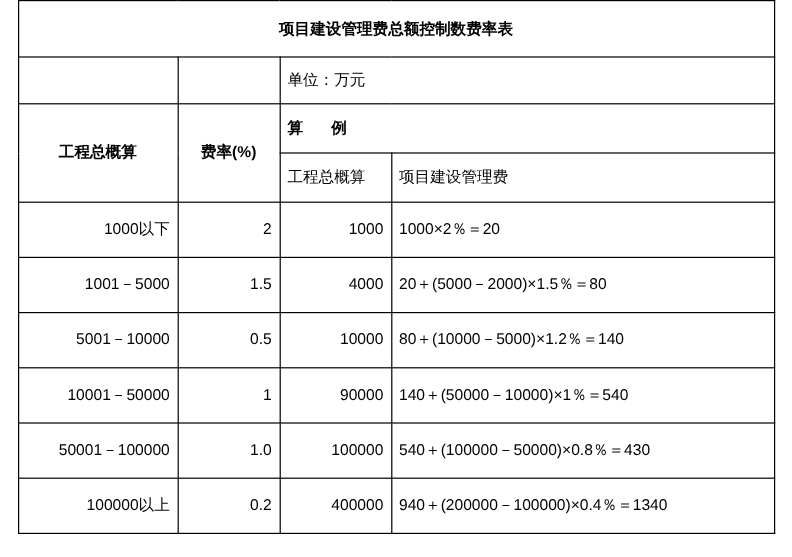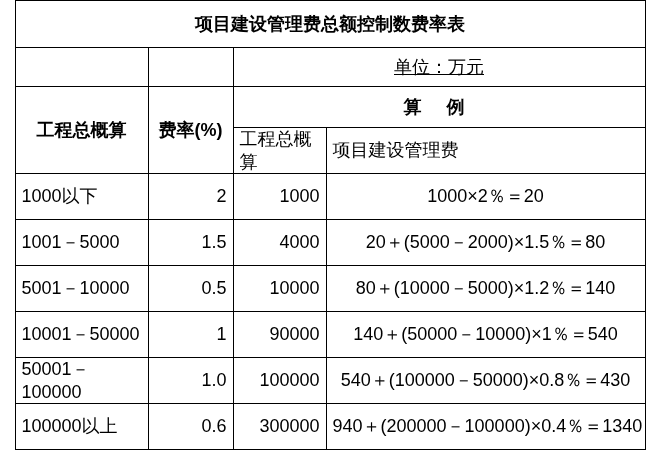--- a/index.html
+++ b/index.html
@@ -22,72 +22,71 @@
   }
   table.fee-table {
     border-collapse: collapse;
     width: 630px;
     margin: 0 auto;
     table-layout: fixed;
   }
   table.fee-table td {
     border: 1px solid #000000;
     padding: 0 6px;
-    font-size: 18px;
+    font-size: 13px;
     vertical-align: middle;
     height: 44px;
     line-height: 1.25;
   }
   
   col.c1 { width: 133px; }
   col.c2 { width: 85px; }
   col.c3 { width: 93px; }
   col.c4 { width: 319px; }
 
   .title-cell {
     text-align: center;
     font-size: 14px;
     font-weight: bold;
     height: 46px !important;
   }
   .unit-row td {
     height: 38px !important;
   }
   .unit-cell {
-    text-align: center;
+    text-align: left;
     font-size: 13px;
     padding-right: 8px;
-    text-decoration: underline;
   }
   .blank-cell { }
   .hdr-center {
     text-align: center;
     font-size: 13px;
     font-weight: bold;
   }
   .hdr-example {
-    text-align: center;
+    text-align: left;
     font-size: 13px;
     font-weight: bold;
     letter-spacing: 10px;
     height: 40px !important;
   }
   .sub-hdr {
     text-align: left;
     font-size: 13px;
     height: 40px !important;
   }
   .cell-left {
-    text-align: left;
+    text-align: right;
   }
   .cell-right {
     text-align: right;
   }
   .formula {
-    text-align: center;
+    text-align: left;
     white-space: nowrap;
     font-size: 13px;
   }
   .row-h td { height: 45px !important; }
 </style>
 </head>
 <body>
 
 <div class="sheet">
   <table class="fee-table">
@@ -141,19 +140,19 @@
         <td class="formula">140＋(50000－10000)×1％＝540</td>
       </tr>
       <tr class="row-h">
         <td class="cell-left">50001－100000</td>
         <td class="cell-right">1.0</td>
         <td class="cell-right">100000</td>
         <td class="formula">540＋(100000－50000)×0.8％＝430</td>
       </tr>
       <tr class="row-h">
         <td class="cell-left">100000以上</td>
-        <td class="cell-right">0.6</td>
-        <td class="cell-right">300000</td>
+        <td class="cell-right">0.2</td>
+        <td class="cell-right">400000</td>
         <td class="formula">940＋(200000－100000)×0.4％＝1340</td>
       </tr>
     </tbody>
   </table>
 </div>
 
 </body></html>

